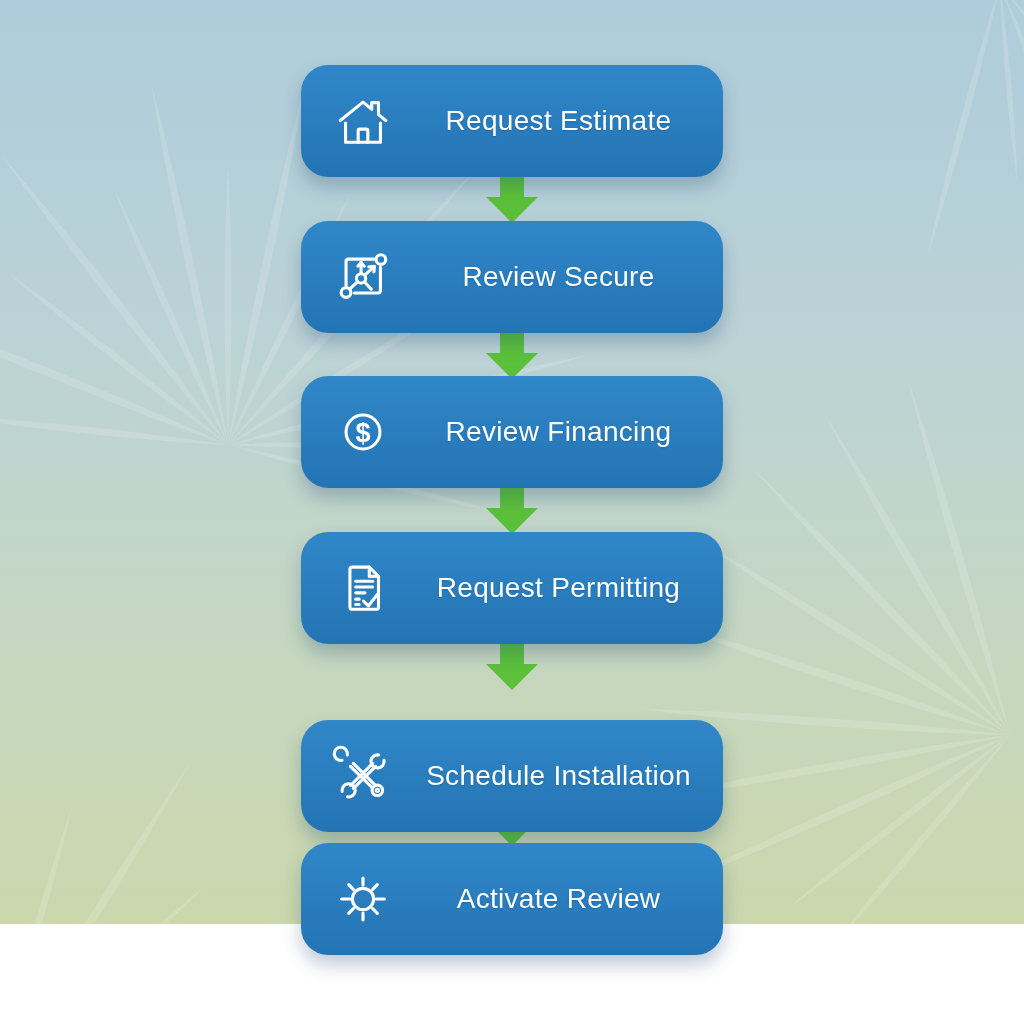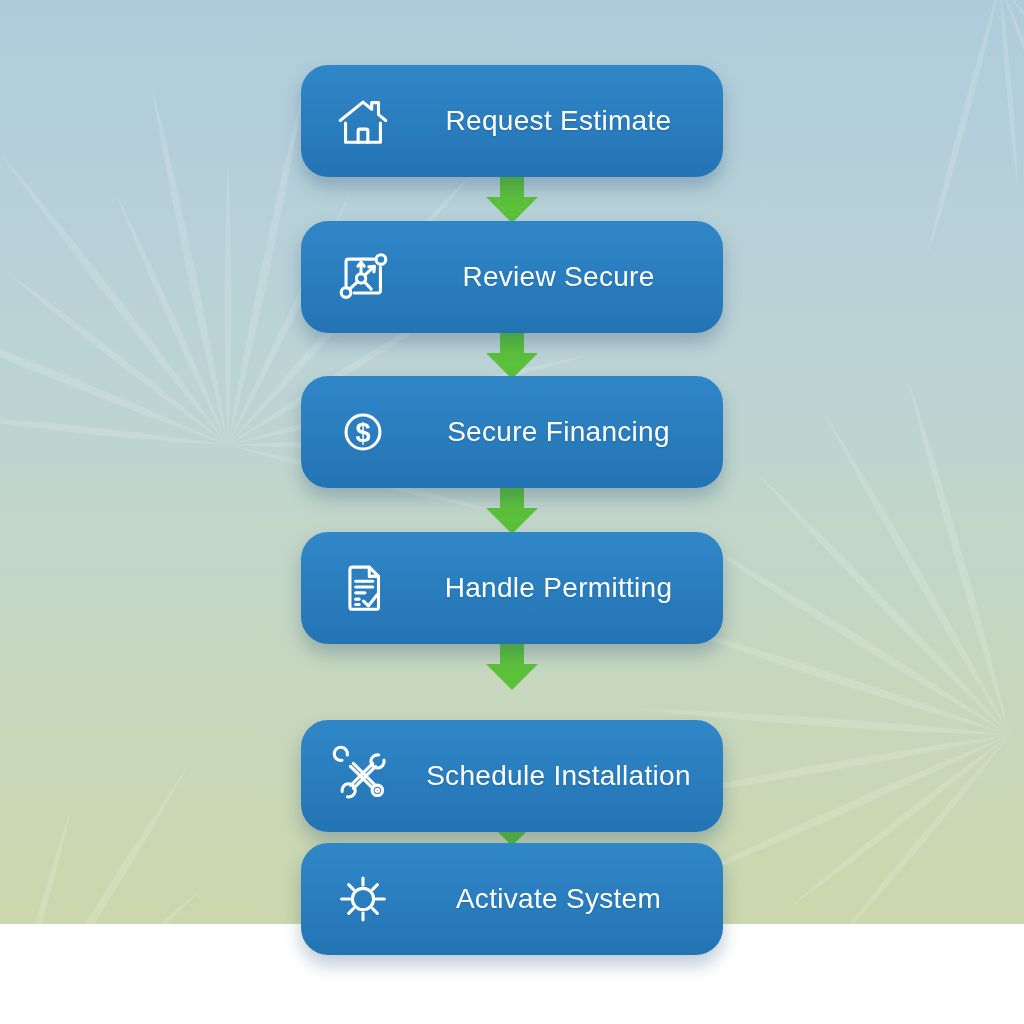--- a/index.html
+++ b/index.html
@@ -136,39 +136,39 @@
 
   <div class="flow-arrow" style="top:333px"></div>
 
   <div class="step" style="top:376px">
     <svg class="icon" viewBox="0 0 64 64" xmlns="http://www.w3.org/2000/svg">
       <g class="icon-stroke">
         <circle cx="32" cy="32" r="17.5"></circle>
       </g>
       <text x="32" y="42" font-size="28" font-weight="600" text-anchor="middle" fill="#ffffff" font-family="'Liberation Sans','DejaVu Sans',sans-serif">$</text>
     </svg>
-    <span class="label">Secure Financing</span>
+    <span class="label">Review Financing</span>
   </div>
 
   <div class="flow-arrow" style="top:488px"></div>
 
   <div class="step" style="top:532px">
     <svg class="icon" viewBox="0 0 64 64" xmlns="http://www.w3.org/2000/svg">
       <g class="icon-stroke">
         <path d="M18.5 13 Q18.5 10.5 21 10.5 H38.5 L48 20 V51.5 Q48 54 45.5 54 H21 Q18.5 54 18.5 51.5 Z"></path>
         <path d="M38.5 10.5 V20 H48"></path>
         <path d="M24.5 25 H42"></path>
         <path d="M24.5 31 H42"></path>
         <path d="M24.5 37 H34"></path>
         <path d="M24.5 43.5 H28"></path>
         <path d="M24.5 49 H28"></path>
         <path d="M32.5 45.5 L37.5 50.5 L47 38.5"></path>
       </g>
     </svg>
-    <span class="label">Handle Permitting</span>
+    <span class="label">Request Permitting</span>
   </div>
 
   <div class="flow-arrow" style="top:644px"></div>
 
   <div class="step" style="top:720px">
     <svg class="icon" viewBox="0 0 64 64" xmlns="http://www.w3.org/2000/svg">
       <g class="icon-stroke" stroke-width="3">
 
         <path d="M53.7 15.82 A6.8 6.8 0 1 1 48.18 10.3"></path>
         <path d="M45 22 L22.2 44.8"></path>
@@ -194,16 +194,16 @@
         <path d="M32 10.5 V17.5"></path>
         <path d="M32 46.5 V53.5"></path>
         <path d="M10 32 H18.5"></path>
         <path d="M45.5 32 H54"></path>
         <path d="M17.2 17.2 L22 22"></path>
         <path d="M46.8 17.2 L42 22"></path>
         <path d="M17.2 46.8 L22 42"></path>
         <path d="M46.8 46.8 L42 42"></path>
       </g>
     </svg>
-    <span class="label">Activate System</span>
+    <span class="label">Activate Review</span>
   </div>
 
 </div>
 
 </body></html>

